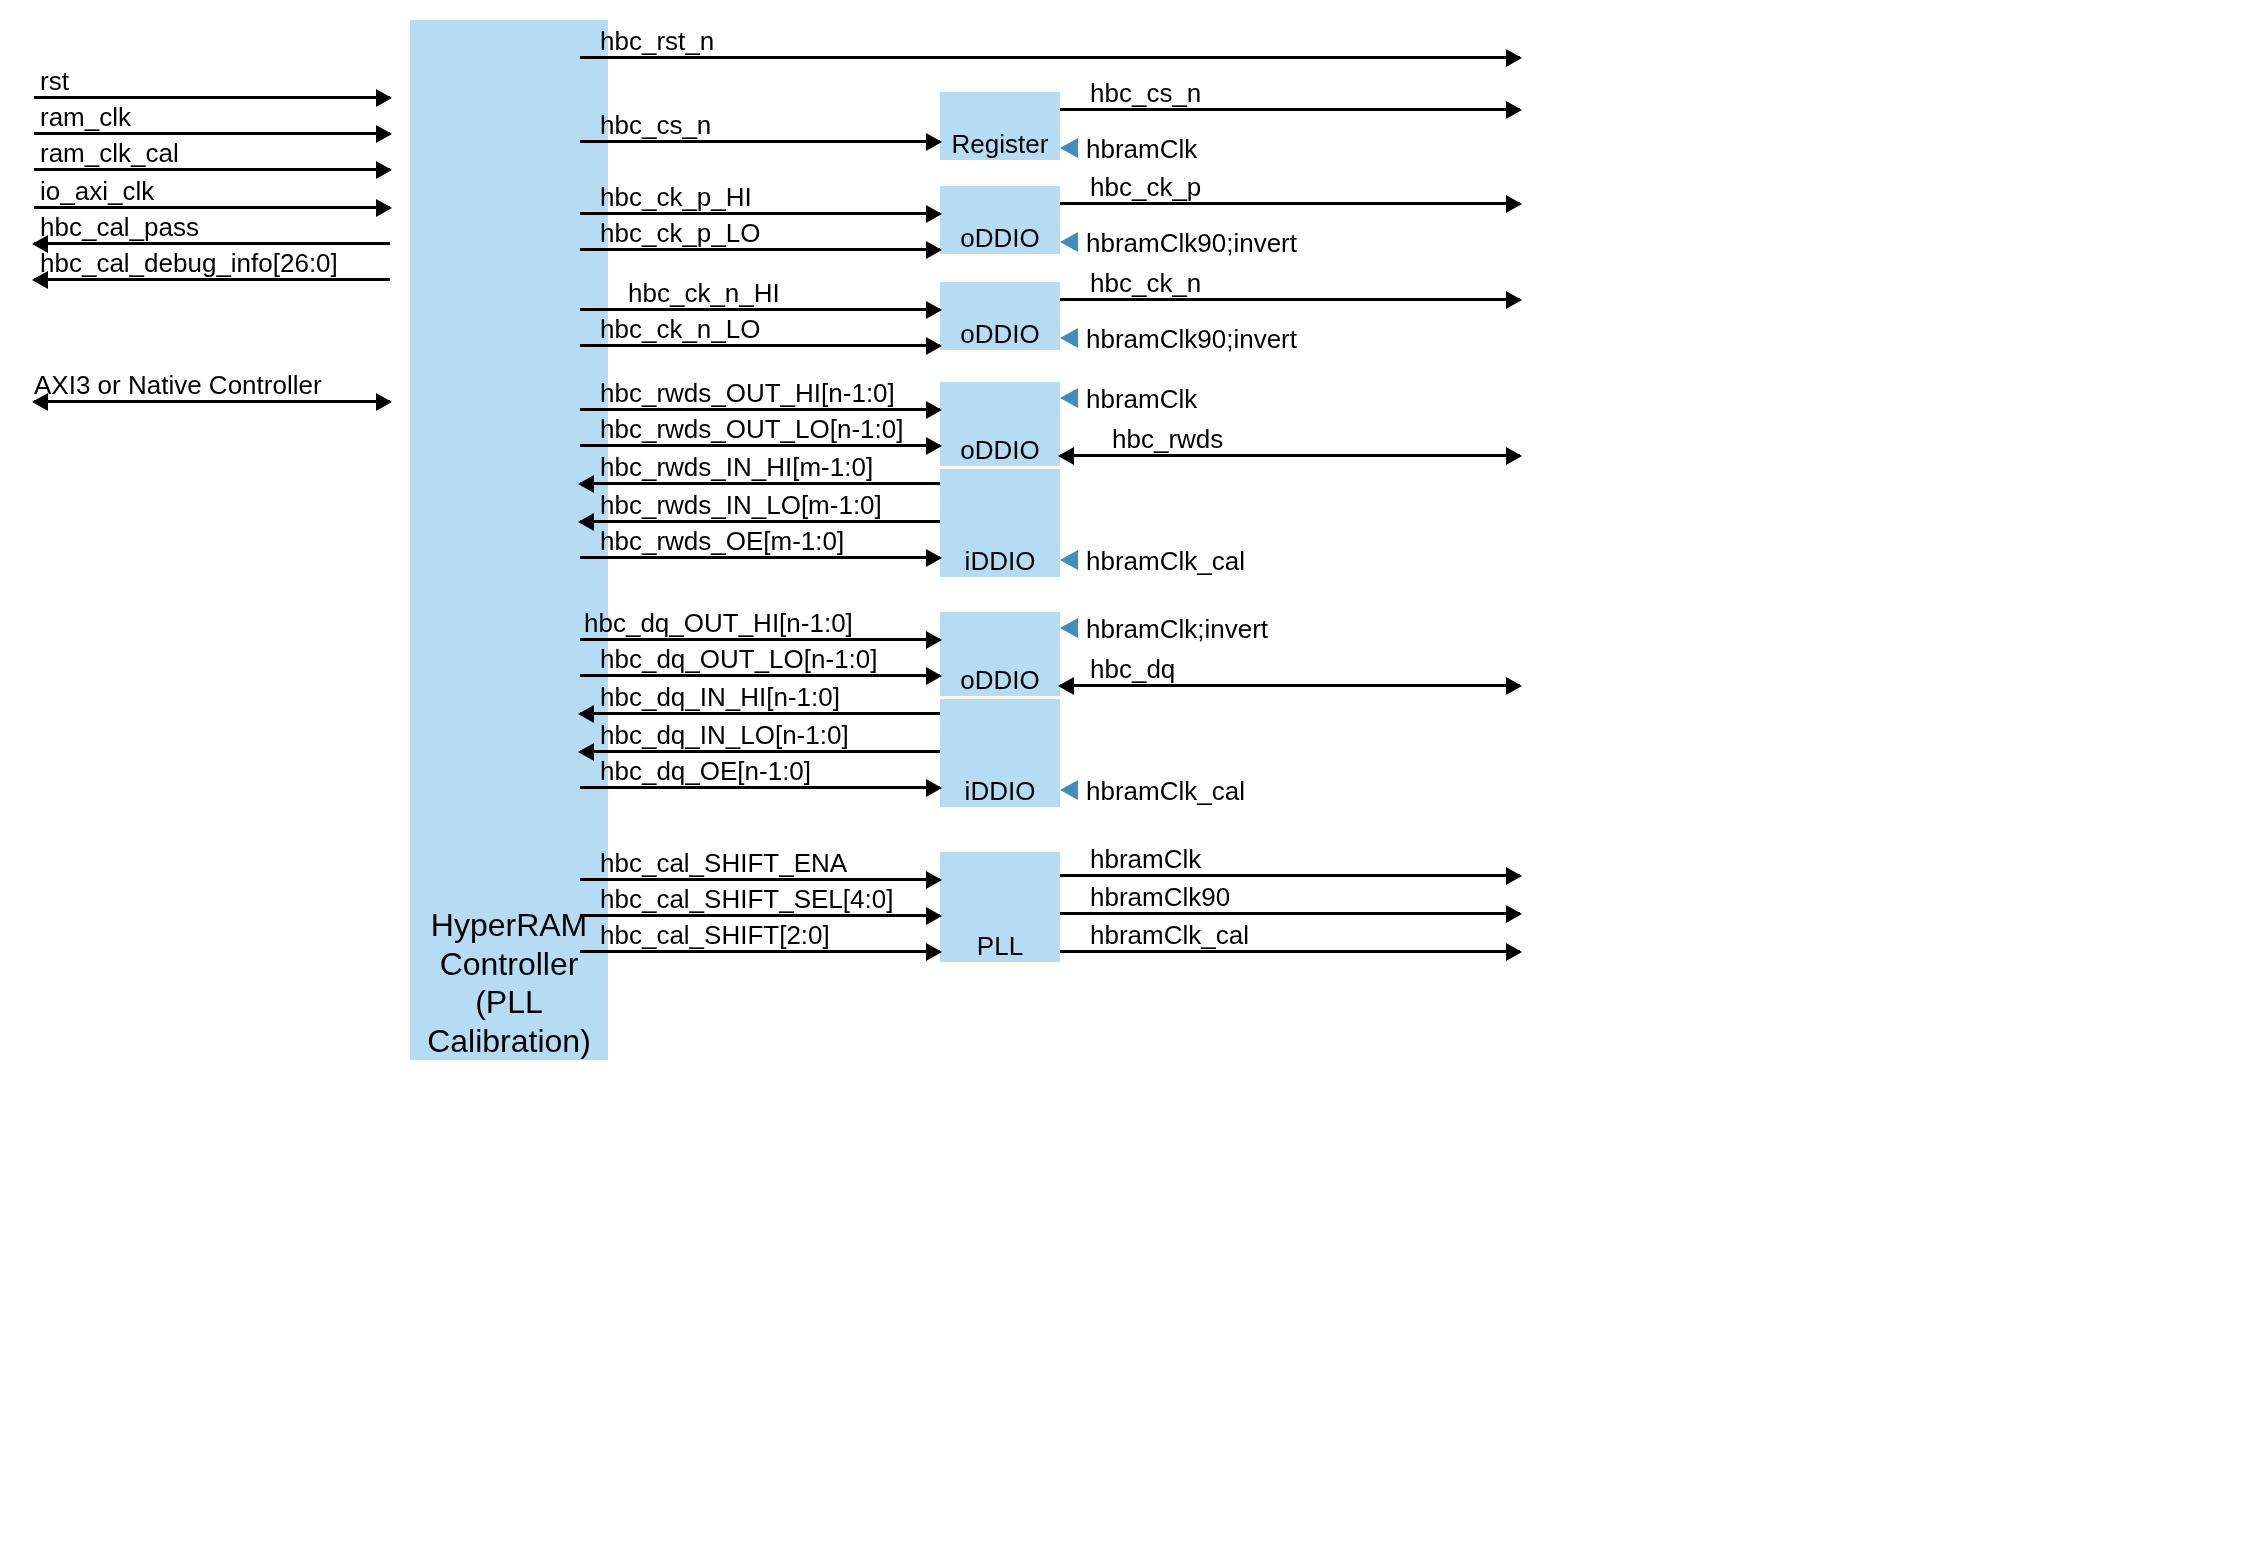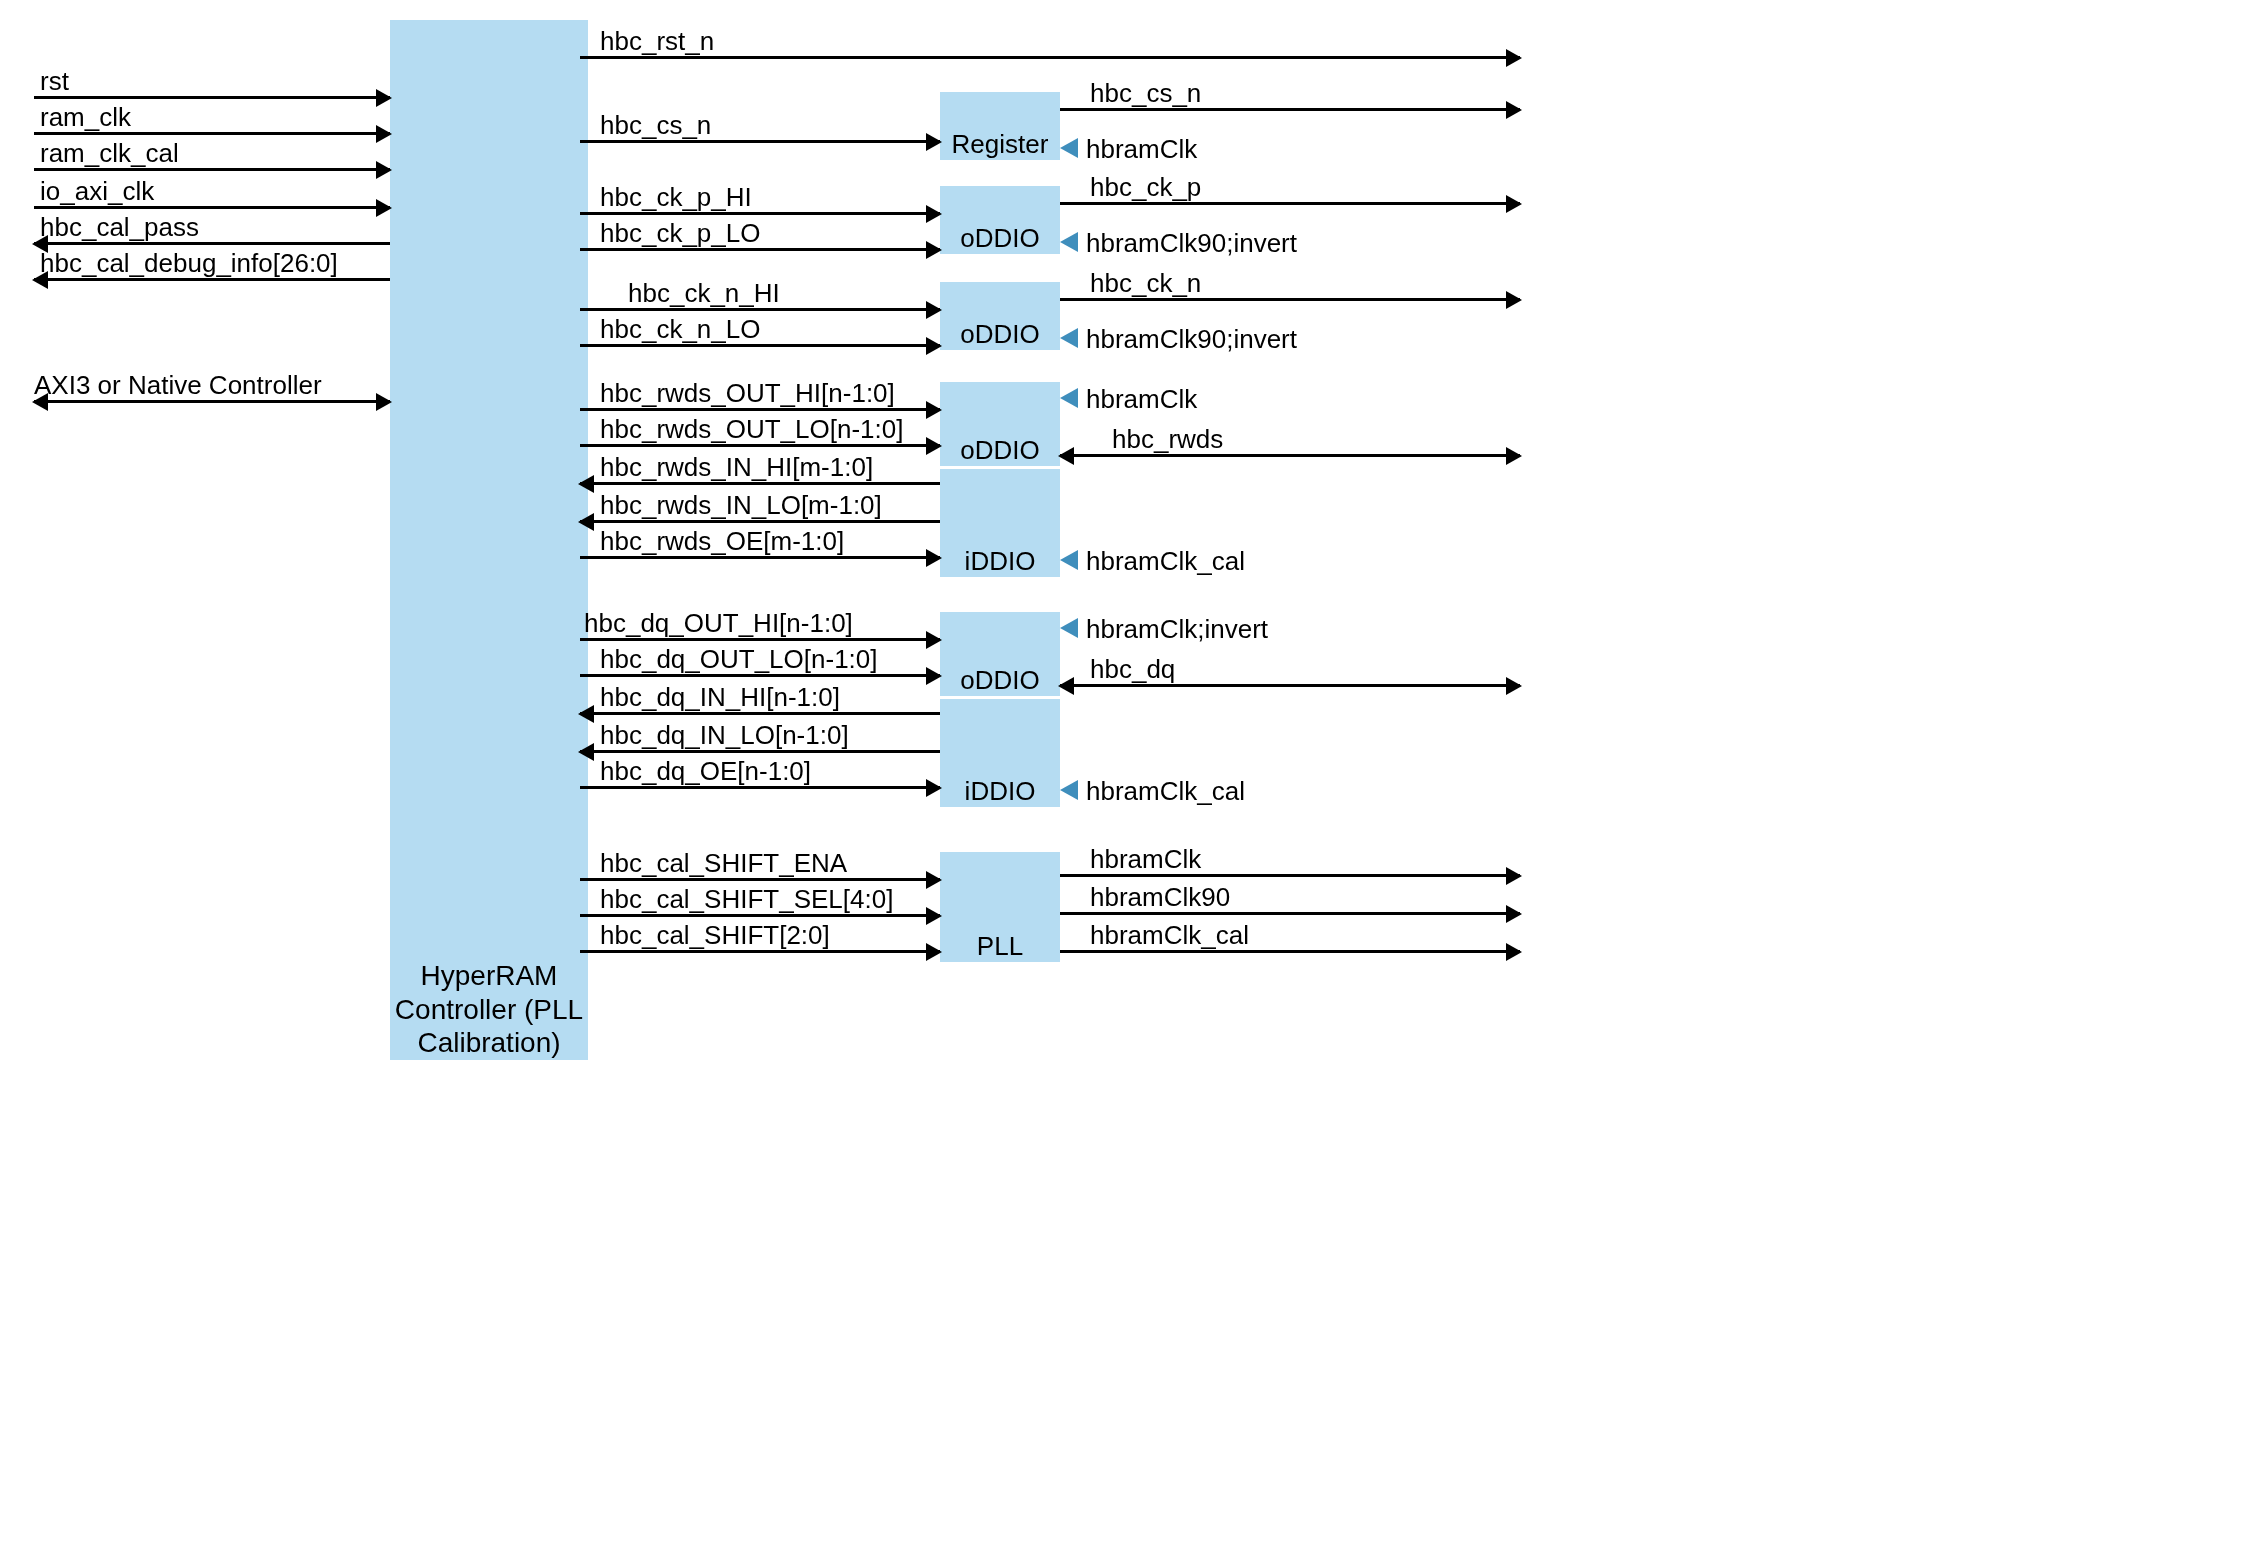--- a/index.html
+++ b/index.html
@@ -18,25 +18,25 @@
   .block {
     position: absolute;
     background: #b5dcf2;
     display: flex;
     align-items: flex-end;
     justify-content: center;
     text-align: center;
     line-height: 1.2;
   }
   .ctrl {
-    left: 370px;
+    left: 390px;
     top: 0;
     width: 190px;
     height: 1040px;
-    font-size: 28px;
+    font-size: 32px;
     padding: 0 4px;
   }
   .io {
     left: 920px;
     width: 120px;
   }
   .label {
     position: absolute;
     white-space: nowrap;
   }

